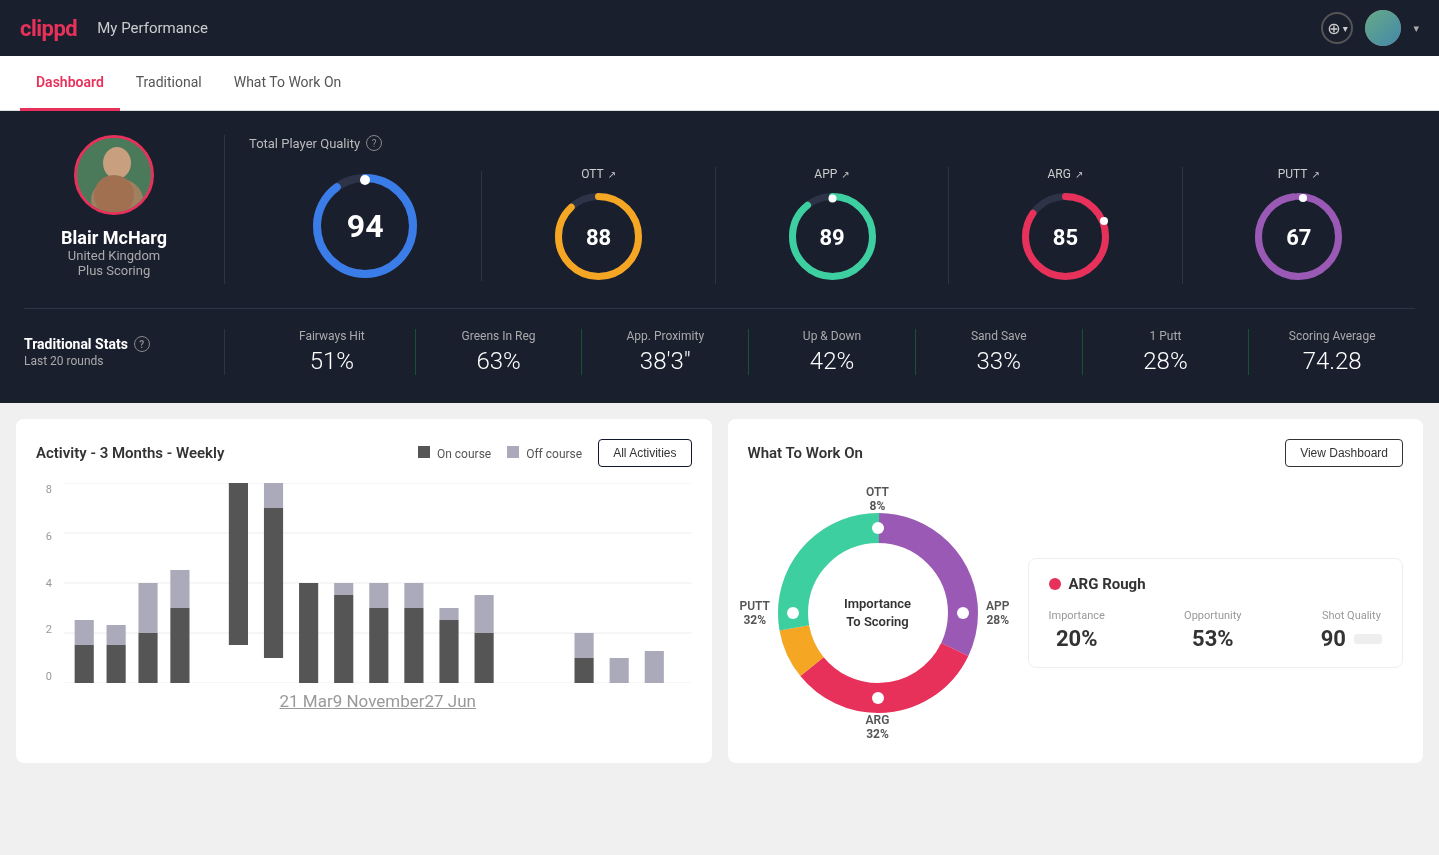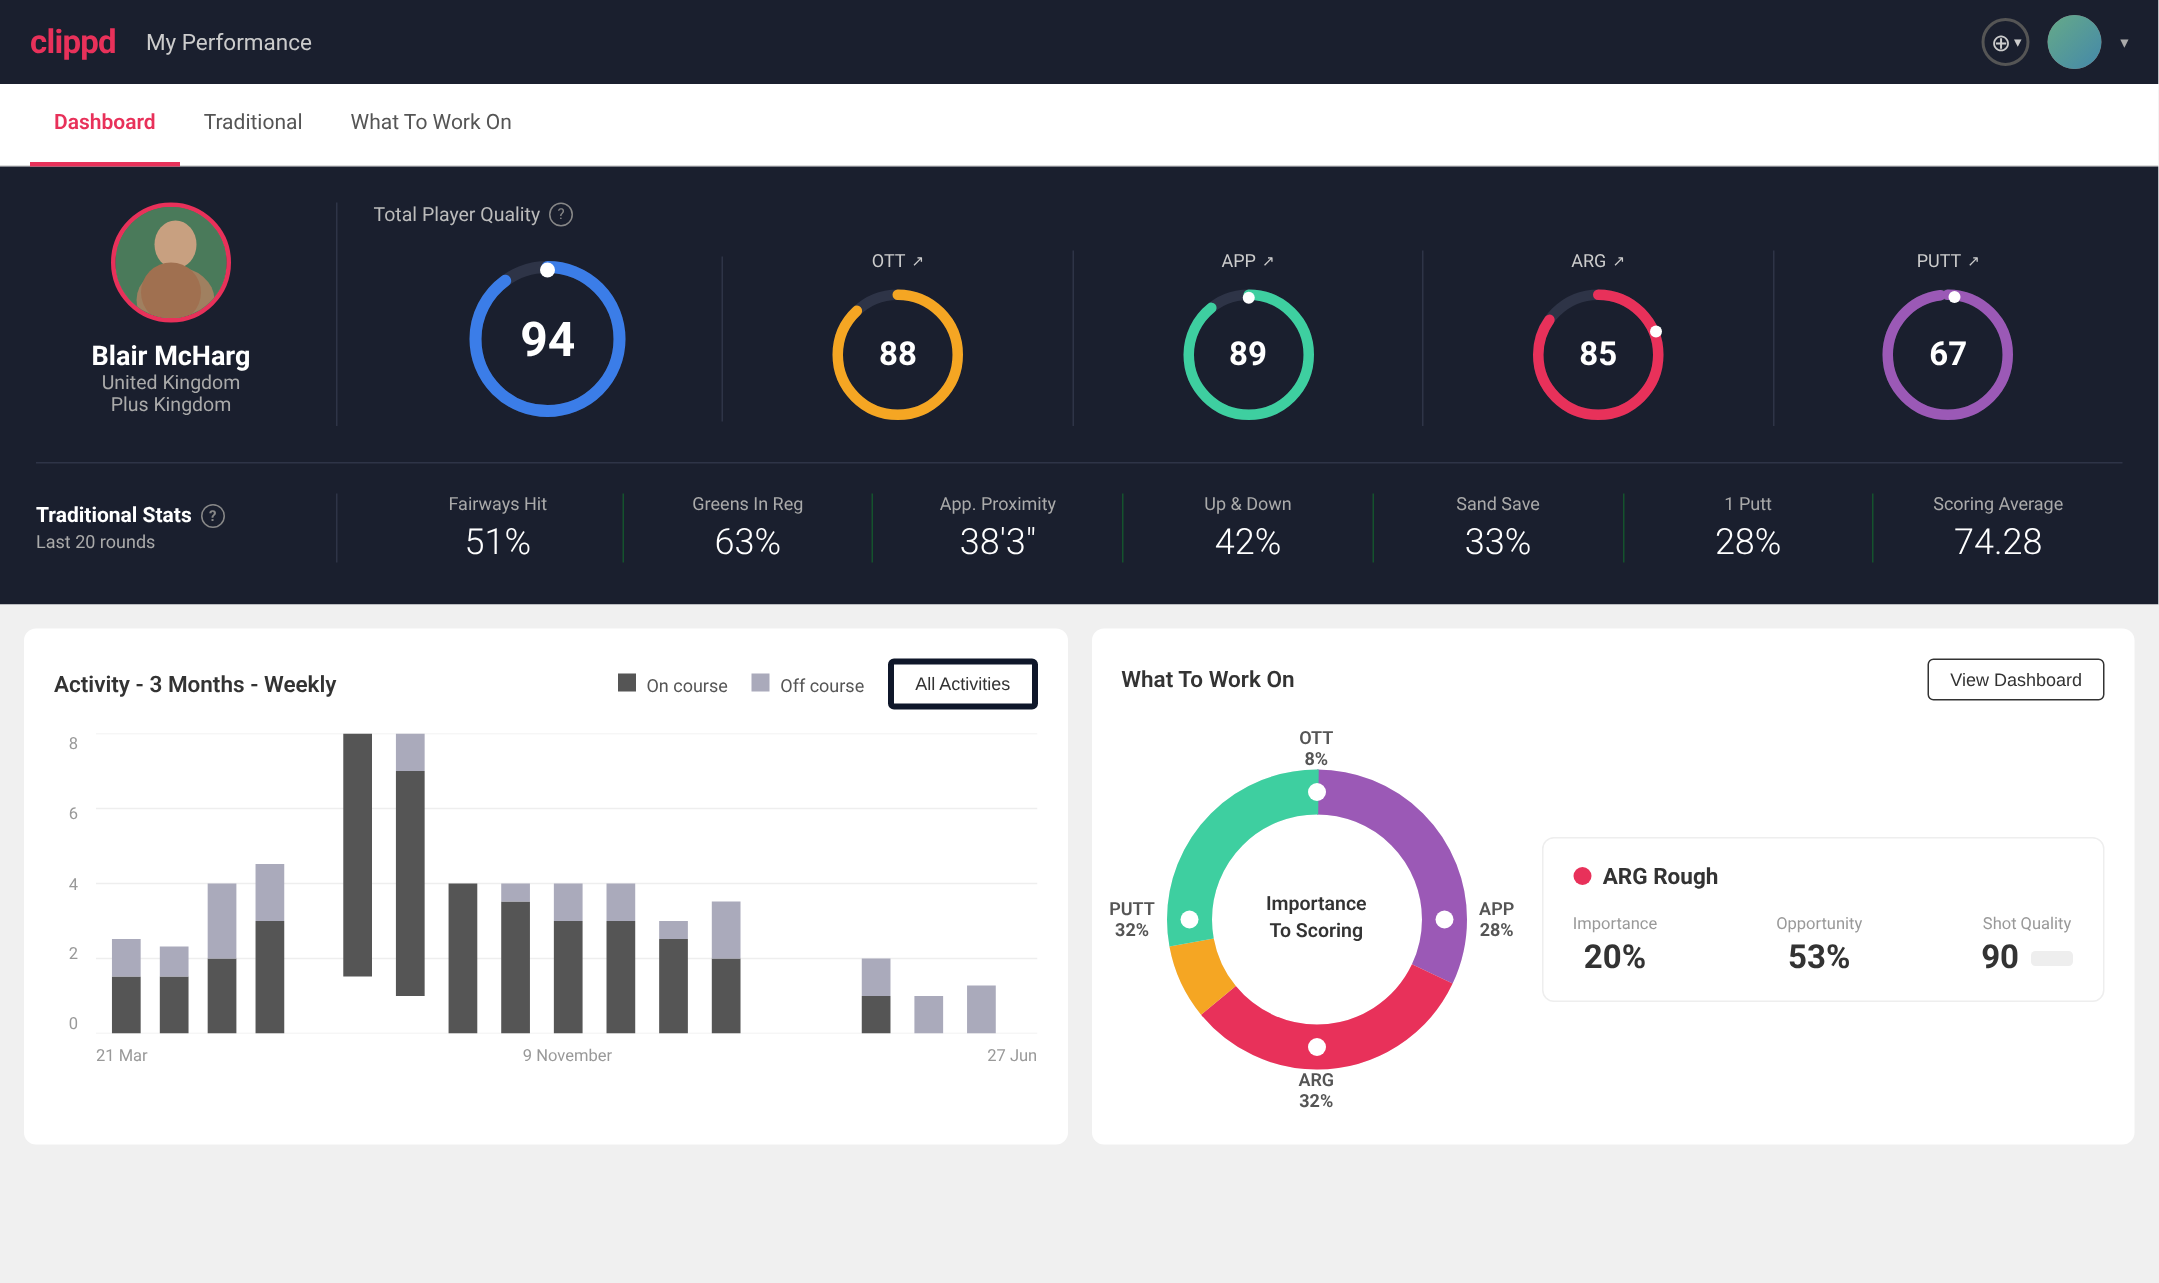--- a/index.html
+++ b/index.html
@@ -182,21 +182,21 @@
     }
 
     
     .activity-header {
       display: flex; align-items: center; justify-content: space-between; margin-bottom: 16px;
     }
     .activity-title { font-size: 15px; font-weight: 600; color: #333; }
     .activity-legend { display: flex; align-items: center; gap: 16px; font-size: 12px; color: #555; }
     .legend-dot { width: 12px; height: 12px; display: inline-block; margin-right: 4px; }
     .all-activities-btn {
-      border: 4px solid #0f172a; background: #fff; padding: 6px 14px;
+      border: 1px solid #0f172a; background: #fff; padding: 6px 14px;
       font-size: 12px; cursor: pointer; border-radius: 4px; color: #333;
     }
 
     
     .wtwo-header {
       display: flex; align-items: center; justify-content: space-between; margin-bottom: 16px;
     }
     .wtwo-title { font-size: 15px; font-weight: 600; color: #333; }
     .view-dashboard-btn {
       border: 1px solid #333; background: #fff; padding: 6px 14px;
@@ -252,21 +252,21 @@
           
           <svg width="80" height="80" viewBox="0 0 80 80">
             <rect width="80" height="80" fill="#4a7a5a" rx="40"></rect>
             <ellipse cx="40" cy="28" rx="14" ry="16" fill="#c8a080"></ellipse>
             <ellipse cx="40" cy="65" rx="26" ry="22" fill="#a08060"></ellipse>
           </svg>
         </div>
       </div>
       <div class="player-name">Blair McHarg</div>
       <div class="player-country">United Kingdom</div>
-      <div class="player-handicap">Plus Kingdom</div>
+      <div class="player-handicap">Plus Scoring</div>
     </div>
 
     <div class="quality-section">
       <div class="quality-label">
         <span>Total Player Quality</span>
         <div class="info-icon">?</div>
       </div>
       <div class="quality-gauges">
 
         <div class="gauge-item" style="border-right:1px solid #2e3447;">
@@ -457,21 +457,21 @@
           <rect x="386" y="150" width="18" height="50" fill="#555"></rect>
           <rect x="386" y="112" width="18" height="38" fill="#aab"></rect>
 
           <rect x="480" y="175" width="18" height="25" fill="#555"></rect>
           <rect x="480" y="150" width="18" height="25" fill="#aab"></rect>
 
           <rect x="513" y="175" width="18" height="25" fill="#aab"></rect>
 
           <rect x="546" y="168" width="18" height="32" fill="#aab"></rect>
         </svg>
-        <div style="display:flex;justify-content:space-between;font-size:11px;color:#999;padding:4px 0;">
+        <div style="display:flex;justify-content:center;font-size:17px;color:#999;padding:4px 0;text-decoration:underline;">
           <span>21 Mar</span>
           <span>9 November</span>
           <span>27 Jun</span>
         </div>
       </div>
     </div>
   </div>
 
   <div class="panel">
     <div class="wtwo-header">

